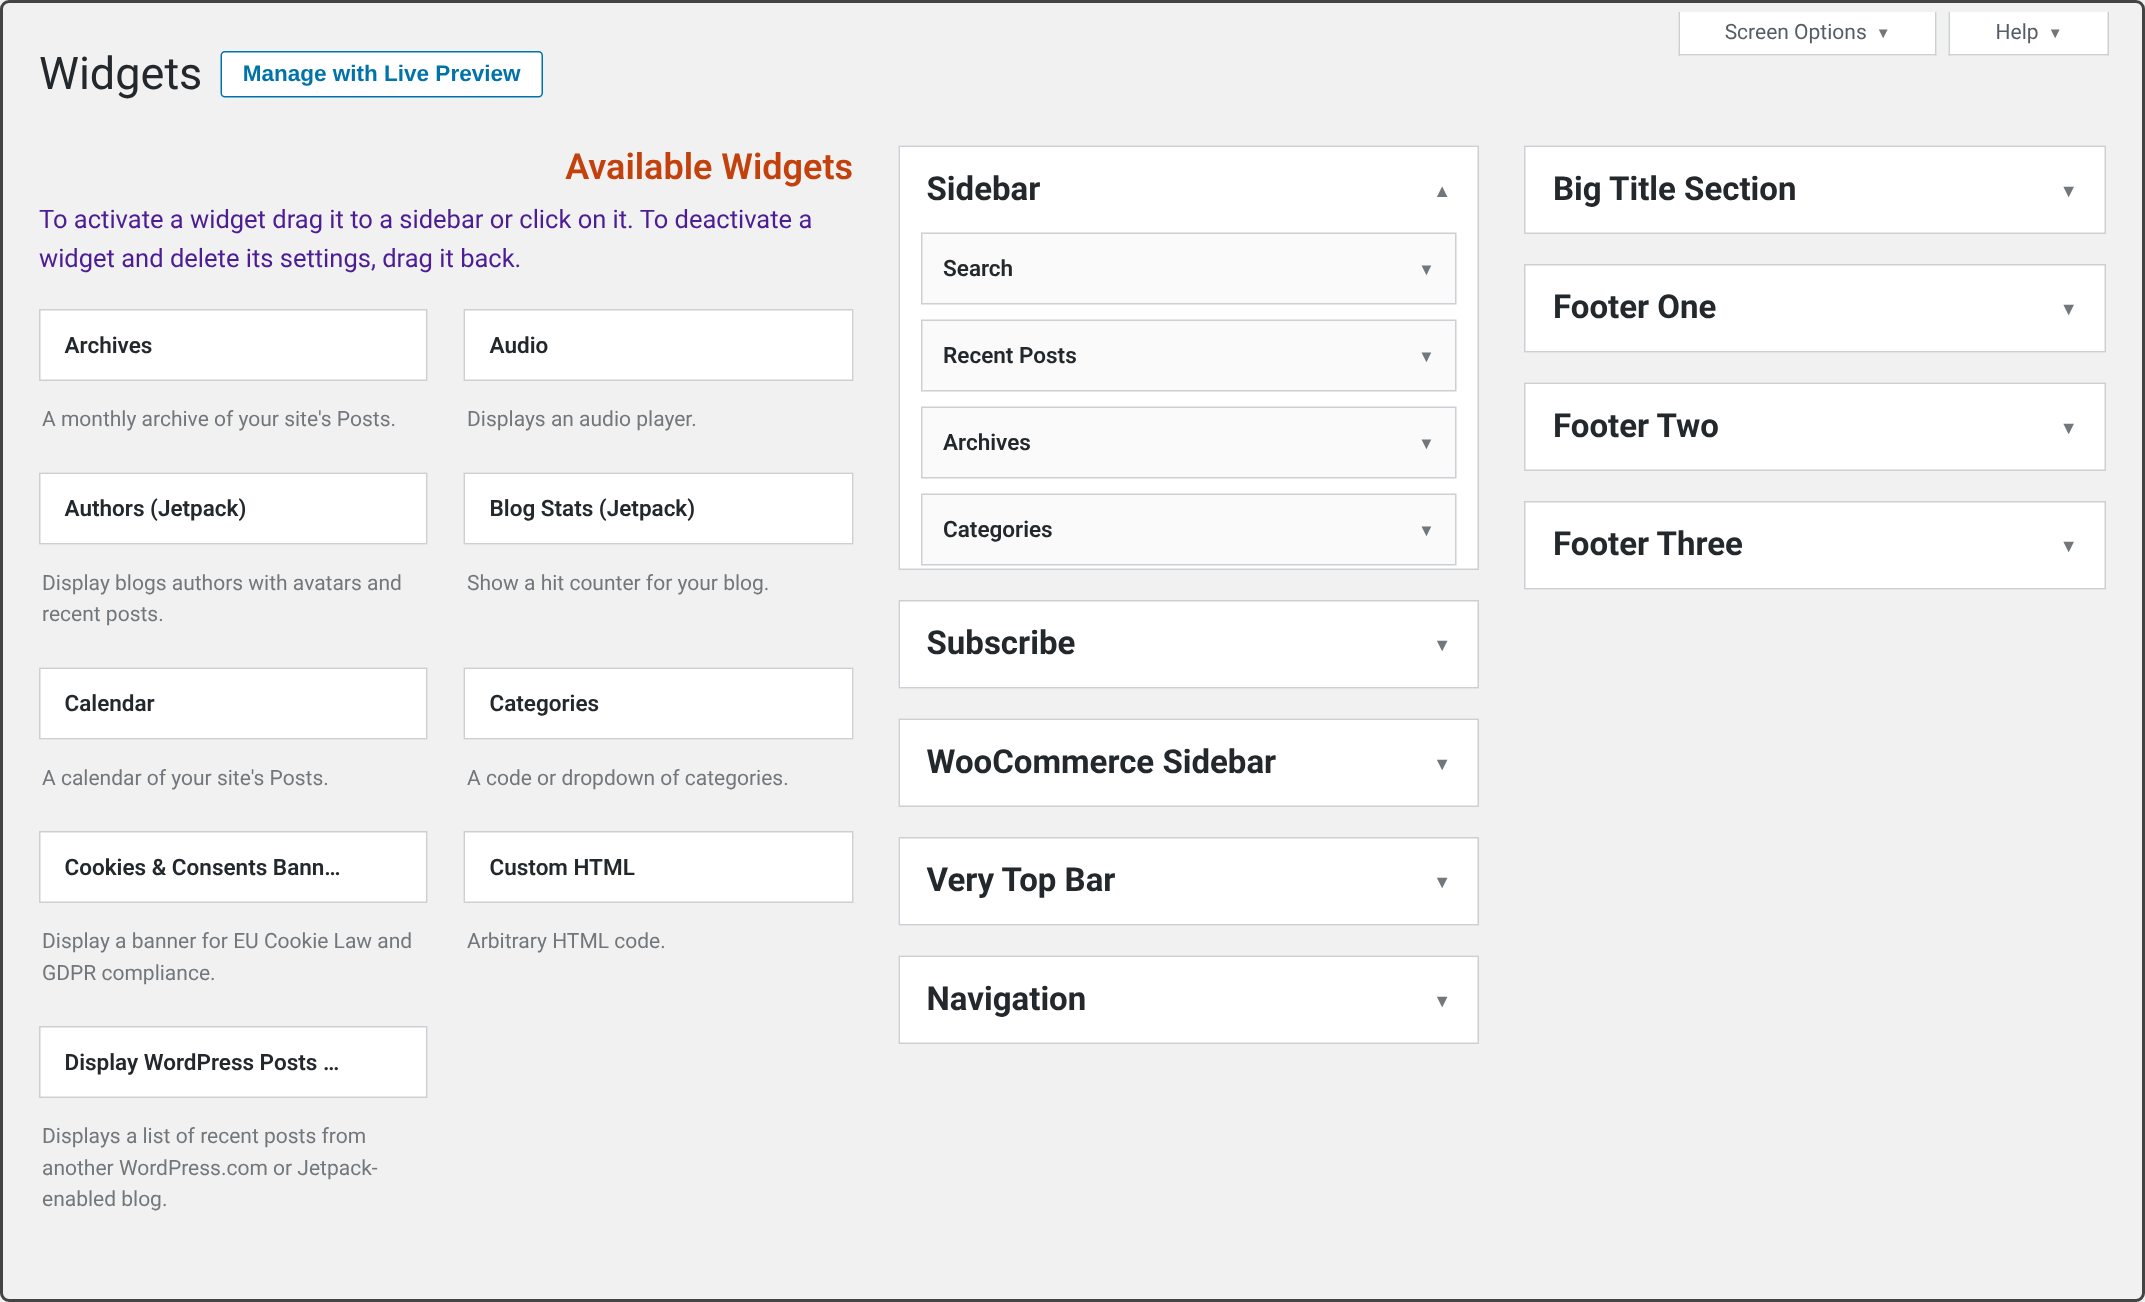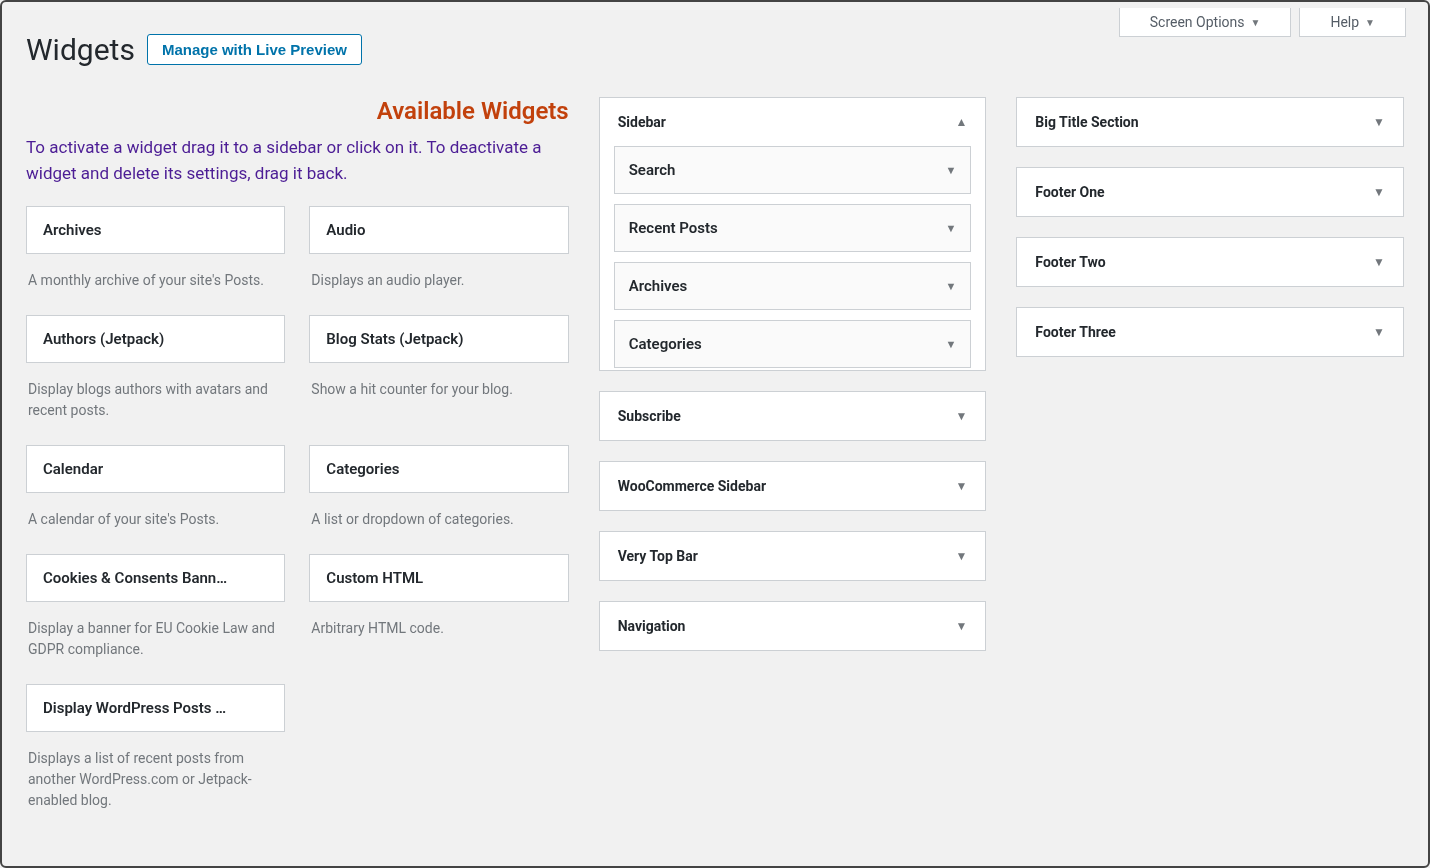--- a/index.html
+++ b/index.html
@@ -115,21 +115,21 @@
     margin-bottom: 20px;
   }
   .area-header {
     display: flex;
     align-items: center;
     justify-content: space-between;
     padding: 16px 18px;
     cursor: pointer;
   }
   .area-title {
-    font-size: 14px;
+    font-size: 22px;
     font-weight: 700;
     color: #23282d;
   }
   .area-toggle {
     color: #72777c;
     font-size: 12px;
   }
   .area-body {
     padding: 0 14px 2px 14px;
   }
@@ -197,21 +197,21 @@
           <div class="widget-cell">
             <div class="widget-box">Blog Stats (Jetpack)</div>
             <div class="widget-desc">Show a hit counter for your blog.</div>
           </div>
           <div class="widget-cell">
             <div class="widget-box">Calendar</div>
             <div class="widget-desc">A calendar of your site's Posts.</div>
           </div>
           <div class="widget-cell">
             <div class="widget-box">Categories</div>
-            <div class="widget-desc">A list or dropdown of categories.</div>
+            <div class="widget-desc">A code or dropdown of categories.</div>
           </div>
           <div class="widget-cell">
             <div class="widget-box">Cookies &amp; Consents Bann…</div>
             <div class="widget-desc">Display a banner for EU Cookie Law and GDPR compliance.</div>
           </div>
           <div class="widget-cell">
             <div class="widget-box">Custom HTML</div>
             <div class="widget-desc">Arbitrary HTML code.</div>
           </div>
           <div class="widget-cell">

